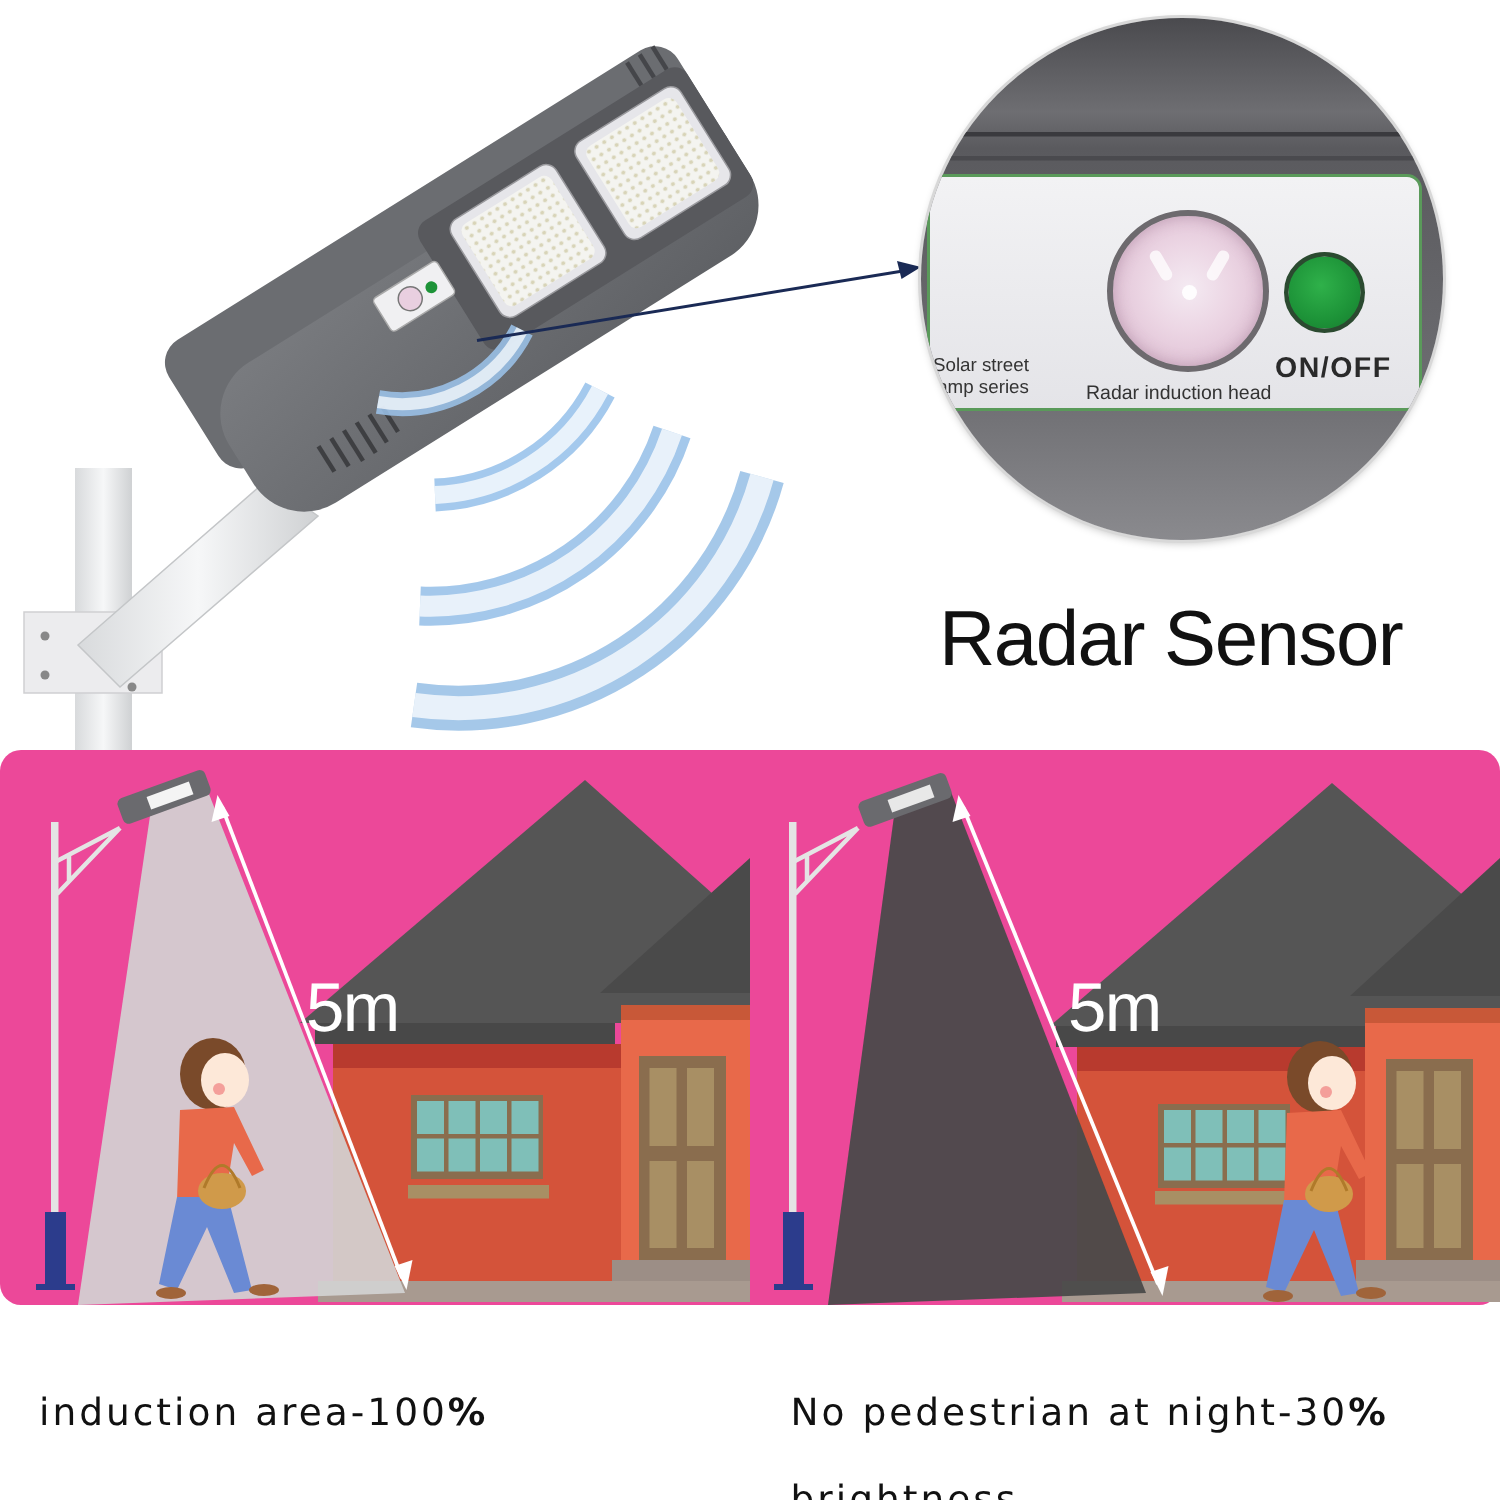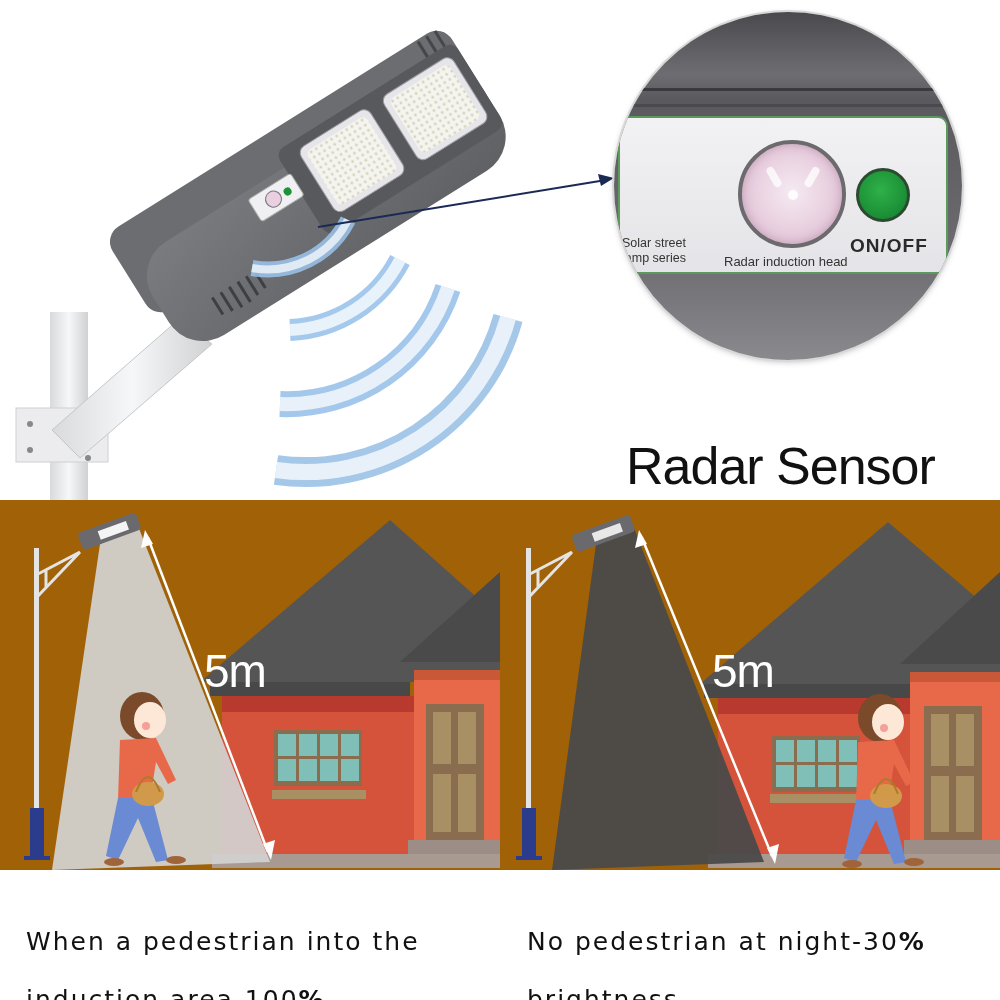--- a/index.html
+++ b/index.html
@@ -36,24 +36,24 @@
     }
     .on-off-label {
       position: absolute; left: 230px; top: 117px; font-size: 19px; font-weight: bold; color: #2a2a2a;
       letter-spacing: 1px;
     }
     .series-label { position: absolute; left: 2px; top: 118px; font-size: 12.5px; line-height: 15px; color: #333; }
     .head-label { position: absolute; left: 104px; top: 136px; font-size: 13px; color: #333; }
 
     .section-title {
       position: absolute; left: 626px; top: 396px; font-size: 52px; color: #111;
-      letter-spacing: -1px; font-weight: normal; margin-top: 40px;
-    }
-
-    .night-panel { position: absolute; left: 0; top: 500px; width: 1000px; height: 370px; background: #a16207; }
+      letter-spacing: -1px; font-weight: normal;
+    }
+
+    .night-panel { position: absolute; left: 0; top: 500px; width: 1000px; height: 370px; background: #ec4899; border-radius: 14px; }
     .scene { position: absolute; top: 0; width: 500px; height: 370px; overflow: hidden; }
     .scene-left { left: 0; }
     .scene-right { left: 500px; }
     .scene svg { position: absolute; left: 0; top: 0; width: 500px; height: 370px; }
     .distance-label {
       position: absolute; font-size: 46px; color: #ffffff; letter-spacing: -1px;
     }
 
     .caption {
       position: absolute; top: 898px; font-family: "DejaVu Sans", sans-serif; font-size: 25px;
@@ -286,21 +286,20 @@
         <path d="M374 294 Q386 264 398 294" stroke="#b07a2a" stroke-width="2" fill="none"></path>
         <ellipse cx="352" cy="364" rx="10" ry="4" fill="#a0643a"></ellipse>
         <ellipse cx="414" cy="362" rx="10" ry="4" fill="#a0643a"></ellipse>
       </g>
     </svg>
     <div class="distance-label" style="left:212px;top:144px">5m</div>
   </div>
 </div>
 
 <div class="caption caption-left">
-  <div>When a pedestrian into the</div>
   <div><span>induction area-100</span><b>%</b></div>
   
 </div>
 
 <div class="caption caption-right">
   <div><span>No pedestrian at night-30</span><b>%</b></div>
   <div>brightness</div>
 </div>
 
 </body></html>

